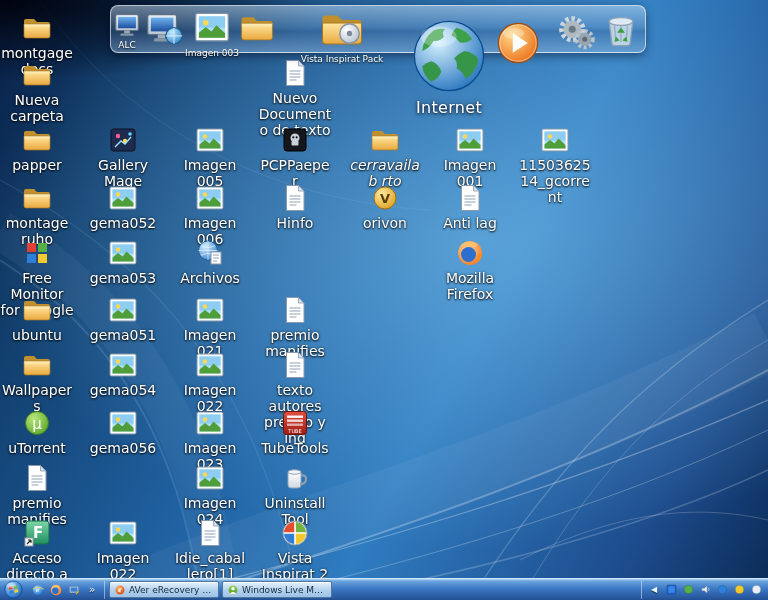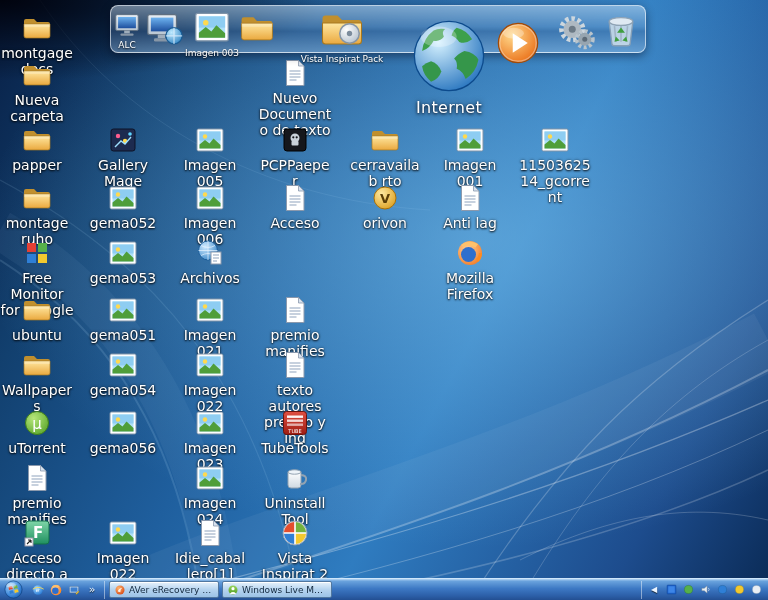--- a/index.html
+++ b/index.html
@@ -568,21 +568,21 @@
       <div class="dicon" style="left: 258px; top: 180px;">
         <div class="ig">
           <svg width="32" height="32" viewBox="0 0 32 32" xmlns="http://www.w3.org/2000/svg">
             <path d="M7.5 3.5h12l5.5 5.5v19.5H7.5z" fill="#fff" stroke="#8b99ad"></path>
   <path d="M19.5 3.5v5.5h5.5z" fill="#d8e2ee" stroke="#8b99ad" stroke-width="0.8"></path>
   <g stroke="#8fa3bd" stroke-width="1.2" fill="none">
               <path d="M10.5 14h11M10.5 17h11M10.5 20h11M10.5 23h7"></path>
             </g>
           </svg>
         </div>
-        <div class="lbl">Acceso</div>
+        <div class="lbl">Hinfo</div>
       </div>
       <div class="dicon" style="left: 258px; top: 292px;">
         <div class="ig">
           <svg width="32" height="32" viewBox="0 0 32 32" xmlns="http://www.w3.org/2000/svg">
             <path d="M7.5 3.5h12l5.5 5.5v19.5H7.5z" fill="#fff" stroke="#8b99ad"></path>
   <path d="M19.5 3.5v5.5h5.5z" fill="#d8e2ee" stroke="#8b99ad" stroke-width="0.8"></path>
   <g stroke="#8fa3bd" stroke-width="1.2" fill="none">
               <path d="M10.5 14h11M10.5 17h11M10.5 20h11M10.5 23h7"></path>
             </g>
           </svg>
@@ -641,21 +641,21 @@
             <circle cx="16" cy="16" r="12" fill="#e9eef4" stroke="#8fa0b2"></circle>
   <path d="M16 16L16 5A11 11 0 0 0 5 16Z" fill="#e44e2e"></path>
             <path d="M16 16L27 16A11 11 0 0 0 16 5Z" fill="#74b33e"></path>
   <path d="M16 16L5 16A11 11 0 0 0 16 27Z" fill="#2f7fd6"></path>
             <path d="M16 16L16 27A11 11 0 0 0 27 16Z" fill="#f3c92e"></path>
   <path d="M16 5v22M5 16h22" stroke="#fff" stroke-width="1.6" fill="none"></path>
           </svg>
         </div>
         <div class="lbl">Vista Inspirat 2 Config</div>
       </div>
-      <div class="dicon" style="left: 348px; top: 122px;">
+      <div class="dicon" style="left: 348px; top: 122px; font-style: italic;">
         <div class="ig">
           <svg width="32" height="32" viewBox="0 0 32 32" xmlns="http://www.w3.org/2000/svg">
             <defs>
               <linearGradient id="gg11" x1="0" y1="0" x2="0" y2="1">
                 <stop offset="0" stop-color="#ffe7a0"></stop>
                 <stop offset="1" stop-color="#eaa93f"></stop>
               </linearGradient>
             </defs>
   <path d="M3 9q0-2 2-2h8l3 3h11q2 0 2 2v2H3z" fill="#c08f2e"></path>
   <path d="M3 12h26v12q0 2-2 2H5q-2 0-2-2z" fill="url(#gg11)" stroke="#a8781f" stroke-width="0.7"></path>

